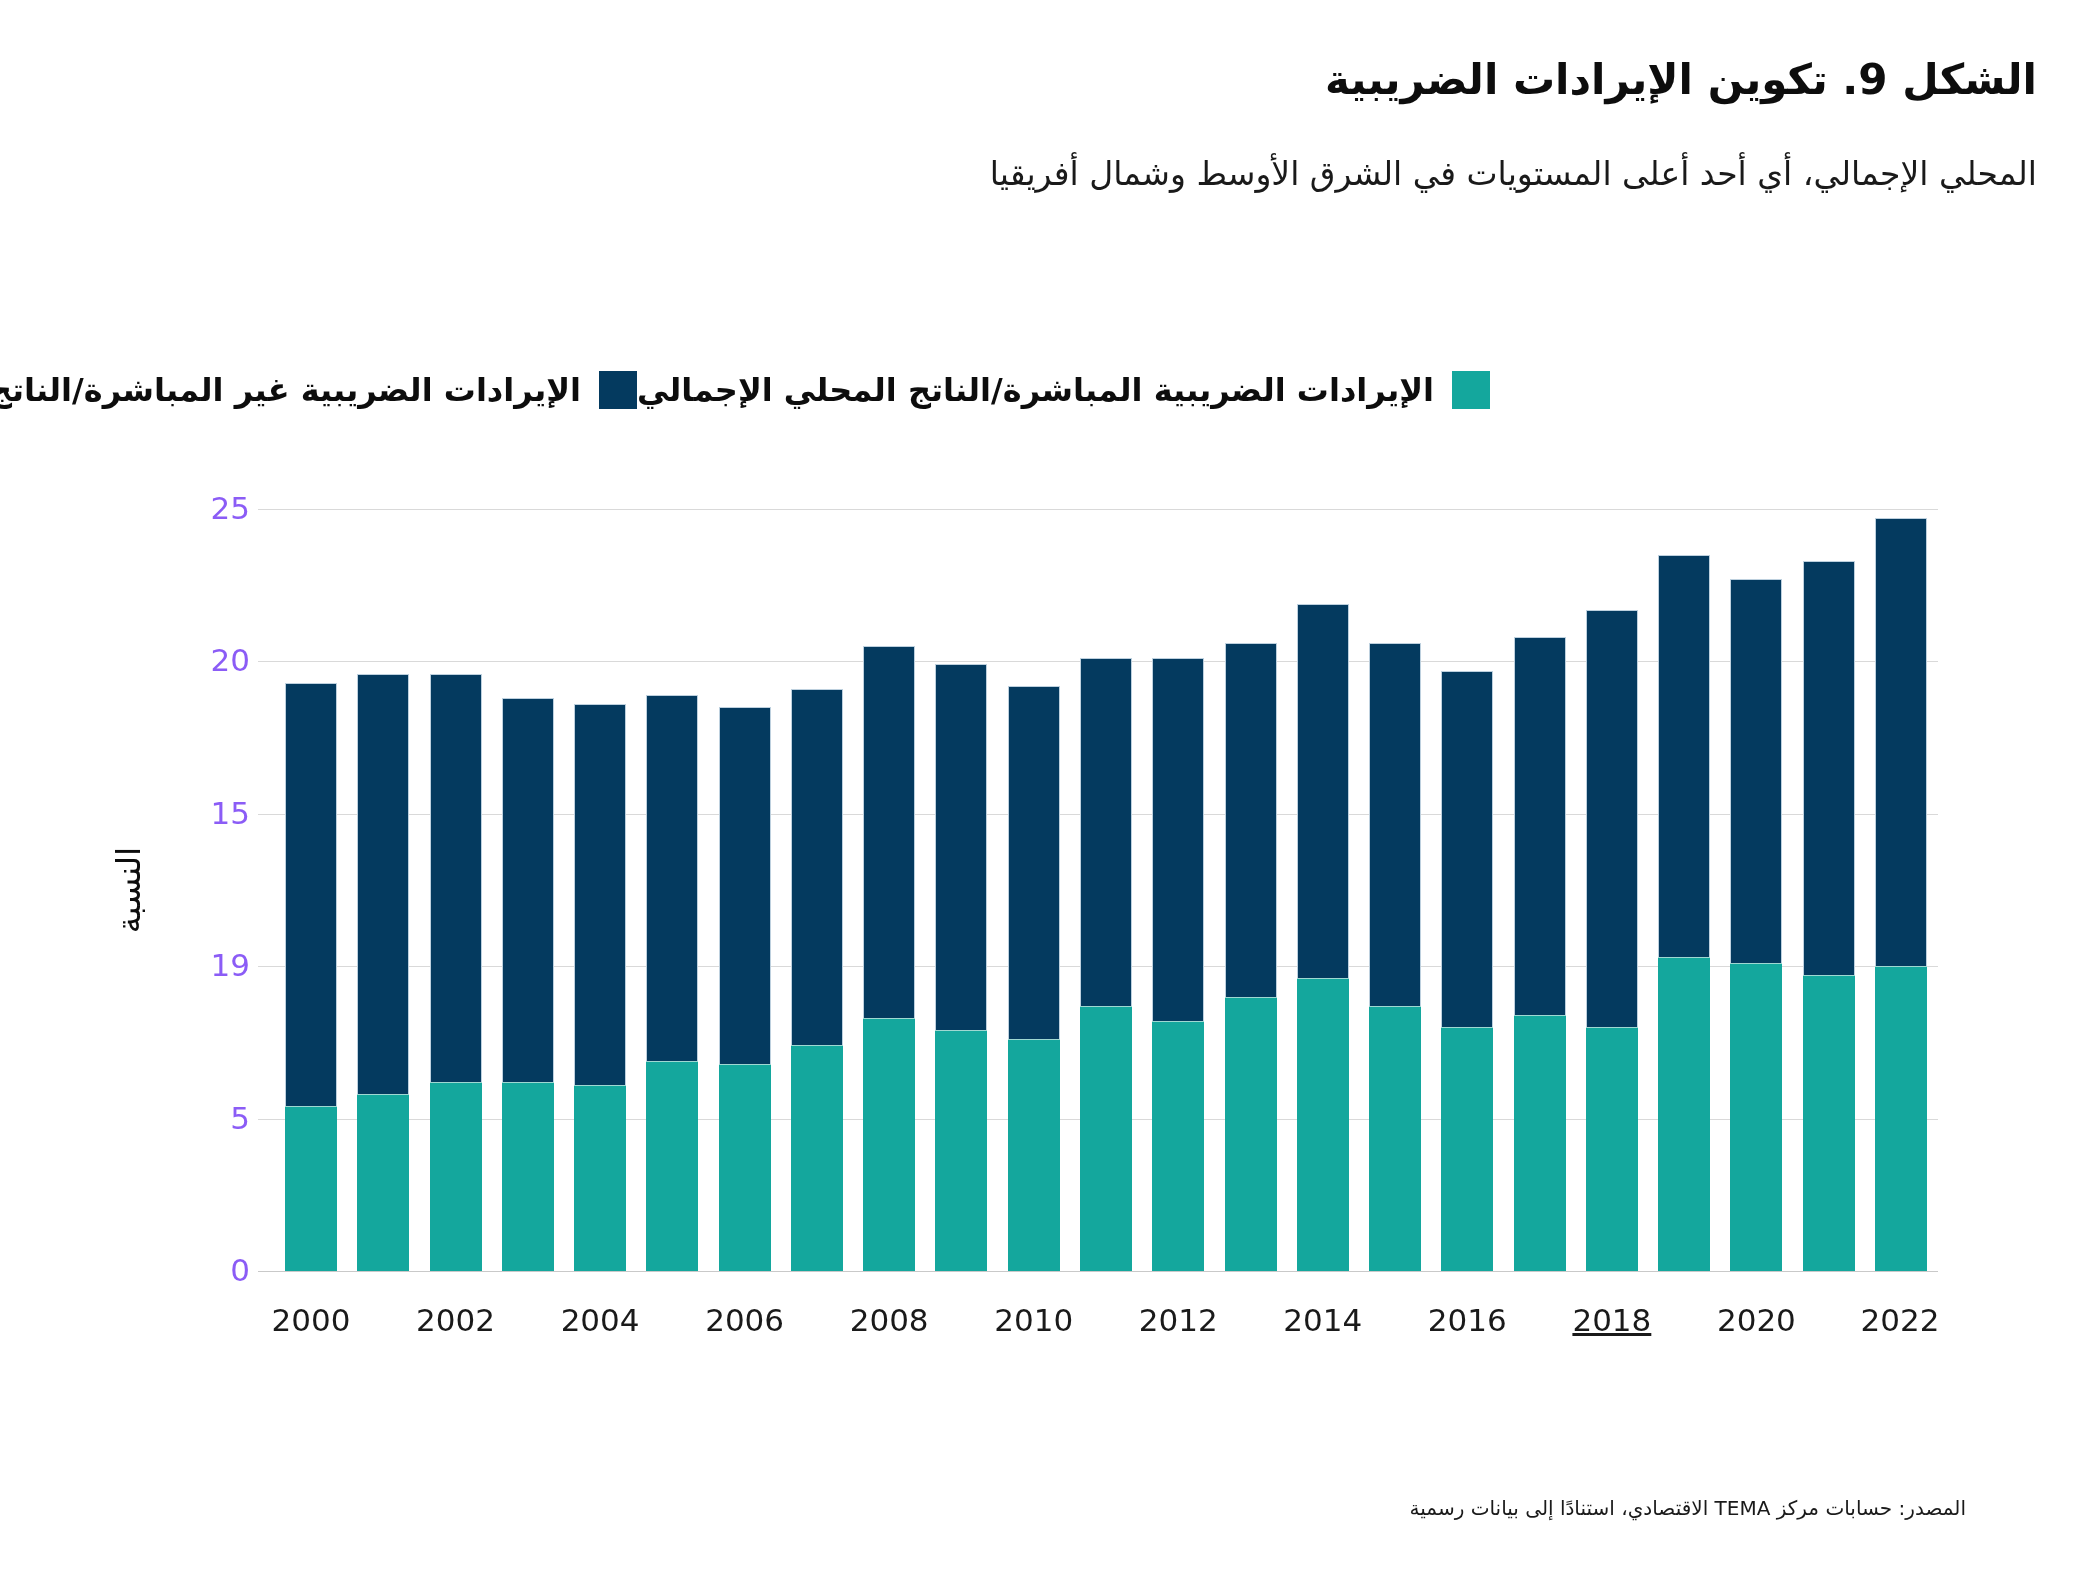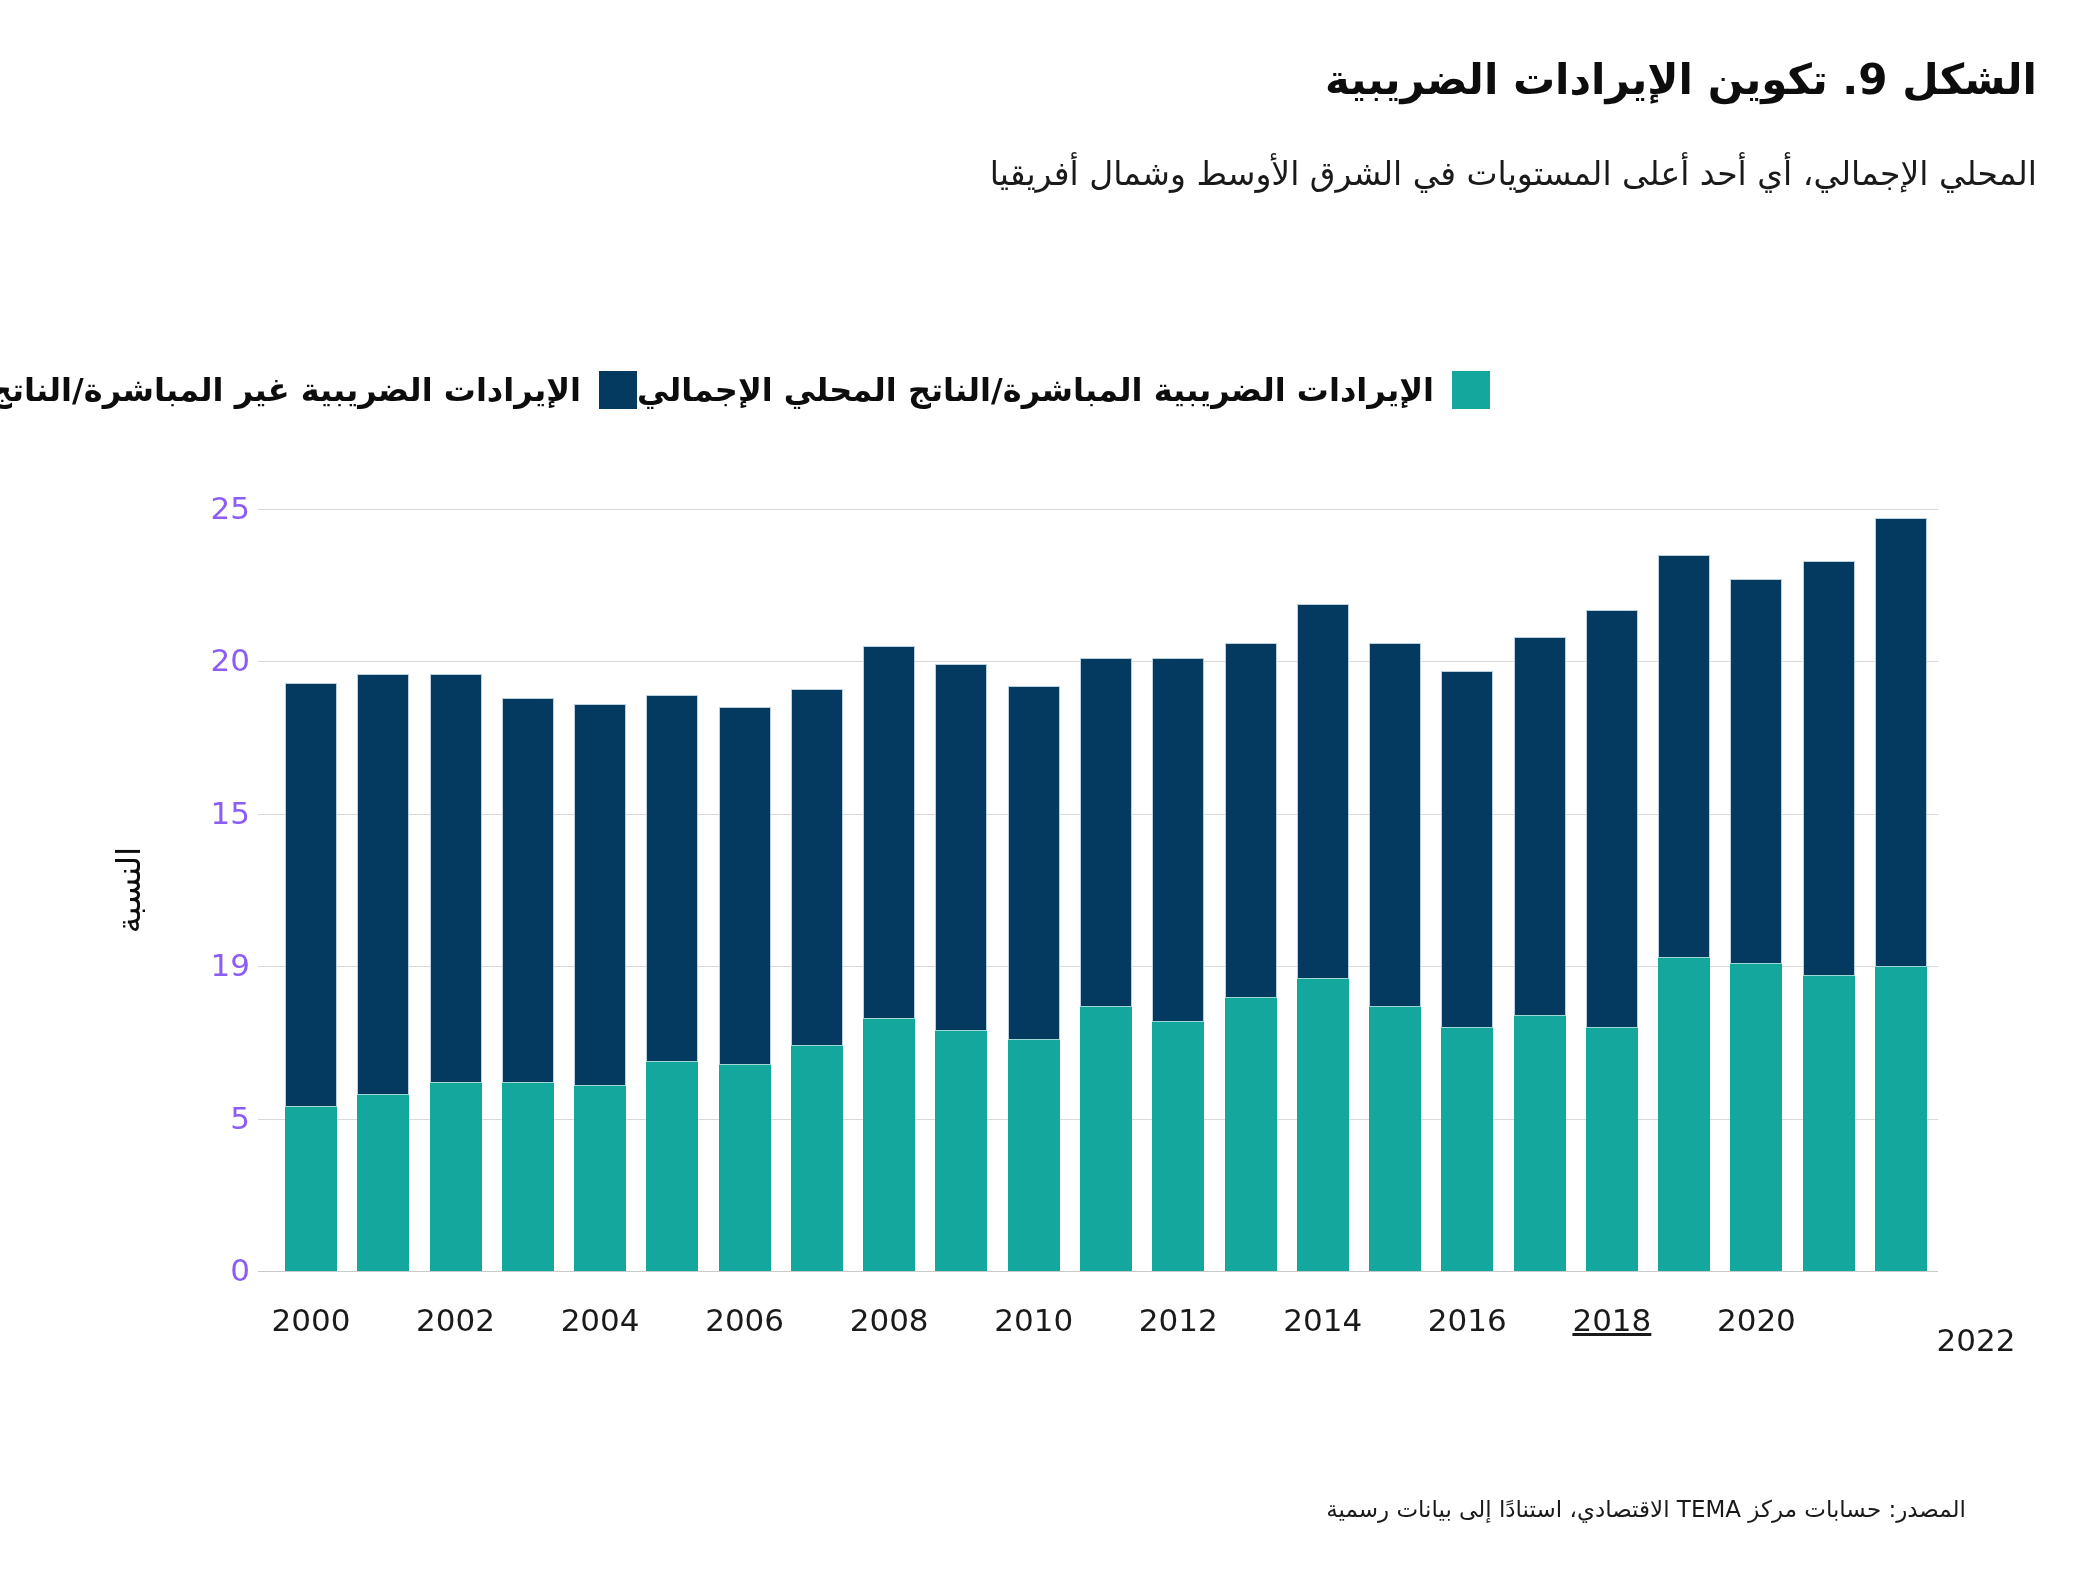--- a/index.html
+++ b/index.html
@@ -27,21 +27,21 @@
   .seg-direct{border-top:1px solid #9fd8d2;}
 
   .y-tick{position:absolute;left:130px;width:120px;text-align:right;direction:ltr;
           font-size:31px;color:#8b5cf6;}
   .x-tick{position:absolute;width:140px;margin-left:-70px;text-align:center;direction:ltr;
           font-size:31px;color:#1a1a1a;top:1302px;}
   .ylabel{position:absolute;left:128px;top:890px;transform:translate(-50%,-50%) rotate(-90deg);
           transform-origin:center center;font-size:33px;color:#0d0d0d;white-space:nowrap;}
 
   .source{position:absolute;top:1496px;right:118px;left:47px;text-align:right;
-          font-size:23px;color:#1a1a1a;}
+          font-size:20px;color:#1a1a1a;}
 </style>
 </head>
 <body>
 
 <div class="page">
 
   <div class="title">الشكل 9. تكوين الإيرادات الضريبية</div>
 
   <div class="subtitle">
     <div>المحلي الإجمالي، أي أحد أعلى المستويات في الشرق الأوسط وشمال أفريقيا</div>
@@ -173,19 +173,19 @@
         <div class="x-tick" style="left: 455.54px;">2002</div>
         <div class="x-tick" style="left: 600.08px;">2004</div>
         <div class="x-tick" style="left: 744.62px;">2006</div>
         <div class="x-tick" style="left: 889.16px;">2008</div>
         <div class="x-tick" style="left: 1033.7px;">2010</div>
         <div class="x-tick" style="left: 1178.24px;">2012</div>
         <div class="x-tick" style="left: 1322.78px;">2014</div>
         <div class="x-tick" style="left: 1467.32px;">2016</div>
         <div class="x-tick" style="left: 1611.86px; text-decoration: underline;">2018</div>
         <div class="x-tick" style="left: 1756.4px;">2020</div>
-        <div class="x-tick" style="left: 1976px; margin-top: 20px;">2022</div>
+        <div class="x-tick" style="left: 1900px;">2022</div>
       </div>
   </div>
 
   <div class="source">المصدر: حسابات مركز TEMA الاقتصادي، استنادًا إلى بيانات رسمية</div>
 
 </div>
 
 </body></html>

